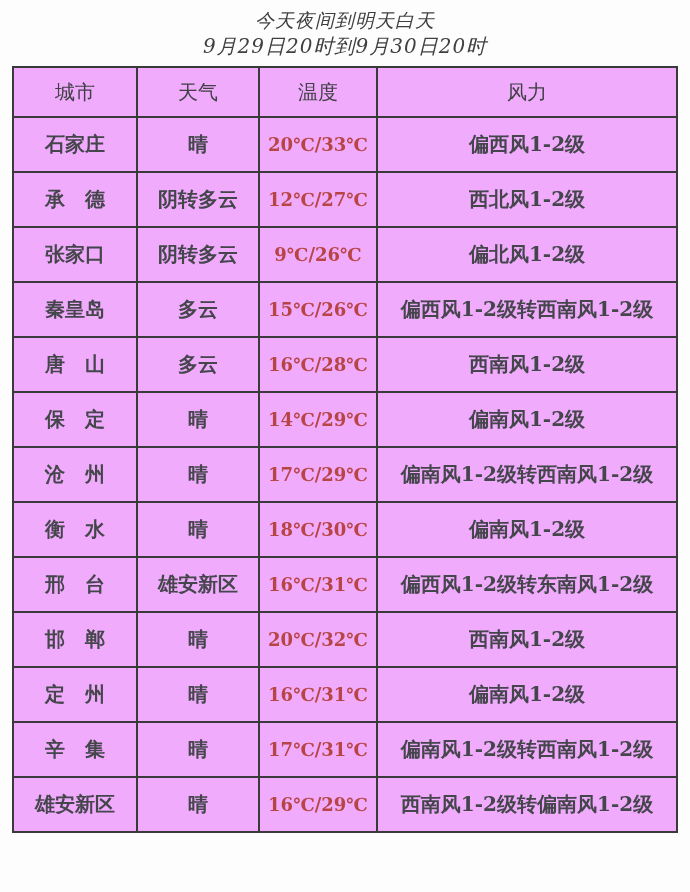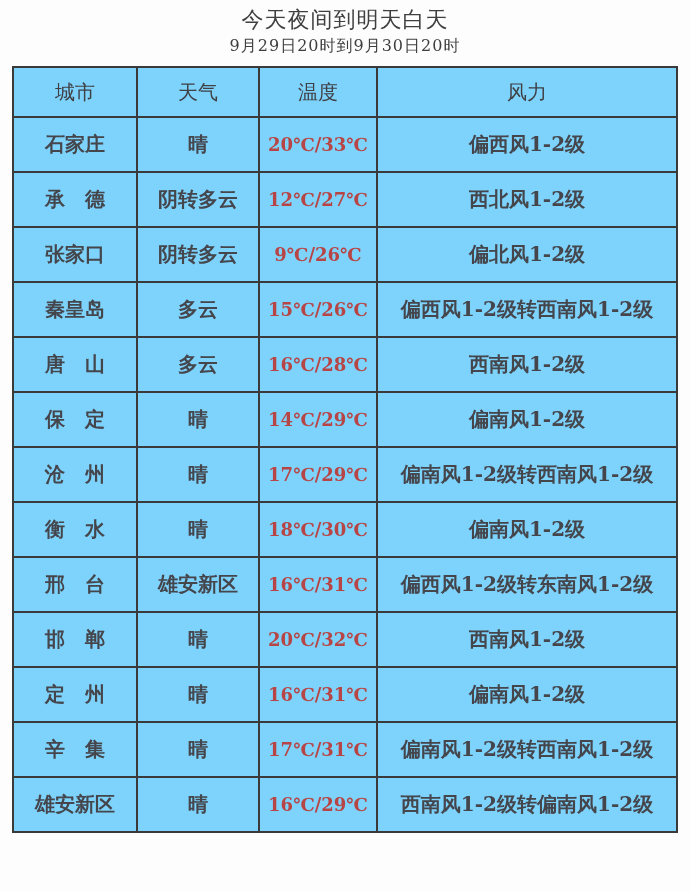--- a/index.html
+++ b/index.html
@@ -14,35 +14,37 @@
     background: #fdfdfd;
     box-sizing: border-box;
     overflow: hidden;
   }
   .title-block {
     padding-top: 7px;
     text-align: center;
     color: #3f3f3f;
   }
   .page-title {
-    font-size: 22px;
+    font-size: 19px;
     line-height: 26px;
     letter-spacing: 1px;
+    font-style: italic;
   }
   .page-subtitle {
-    font-size: 16px;
+    font-size: 20px;
     line-height: 26px;
     letter-spacing: 1px;
+    font-style: italic;
   }
   table.forecast {
     border-collapse: collapse;
     table-layout: fixed;
     width: 664px;
     margin: 7px auto 0 auto;
-    background: #7dd3fc;
+    background: #f0abfc;
   }
   table.forecast th,
   table.forecast td {
     border: 2px solid #3a3a3a;
     text-align: center;
     vertical-align: middle;
     padding: 0 2px;
     overflow: hidden;
     white-space: nowrap;
     font-weight: bold;

